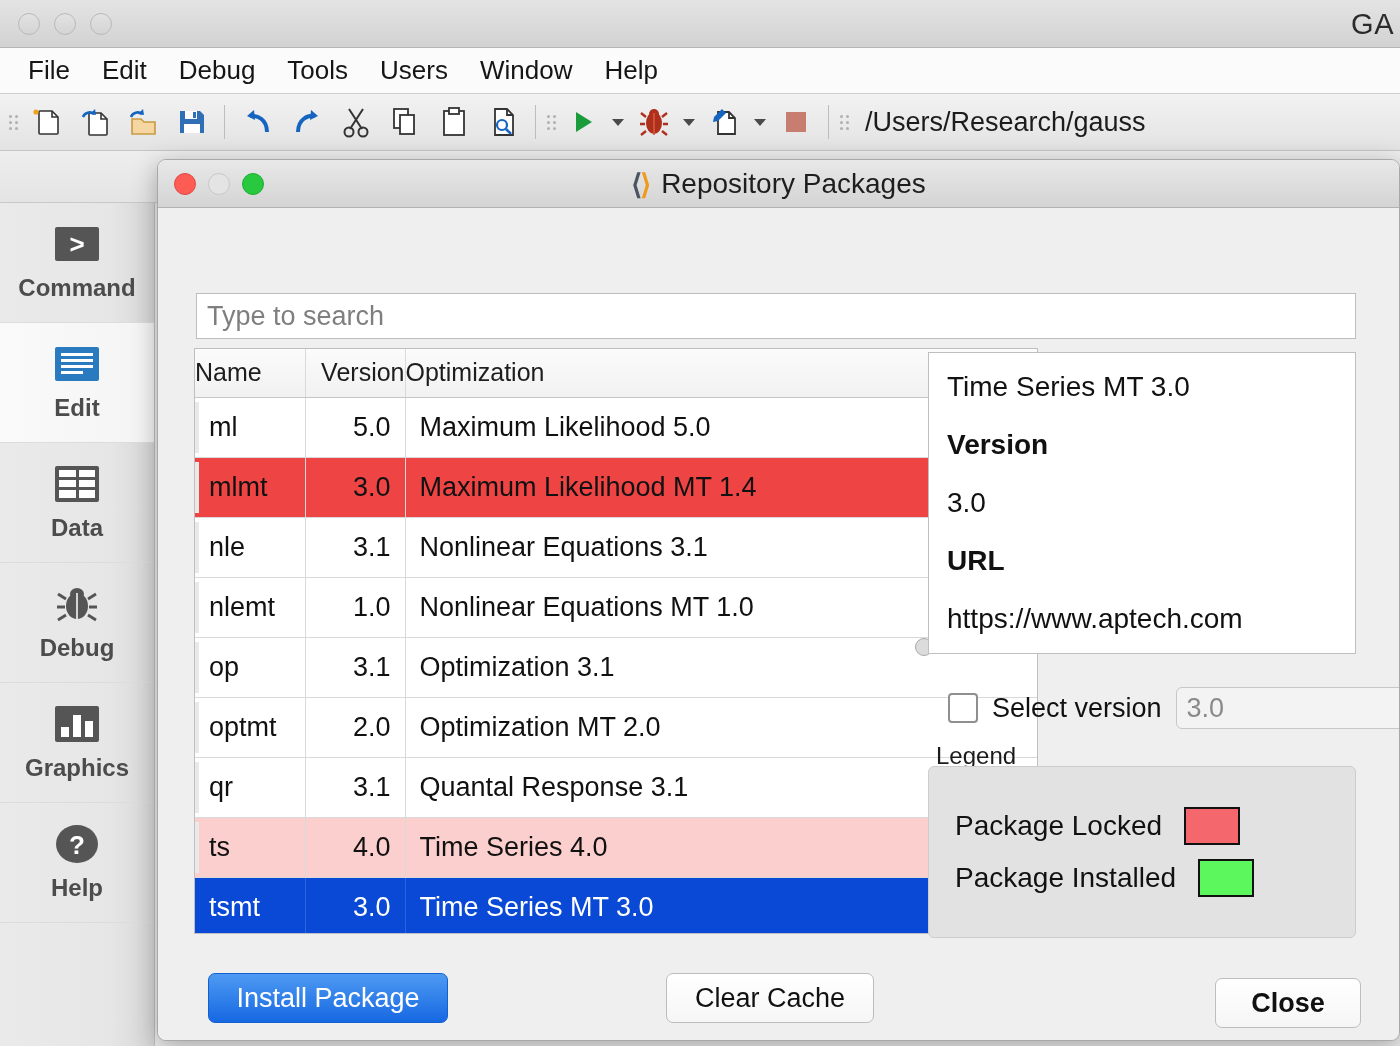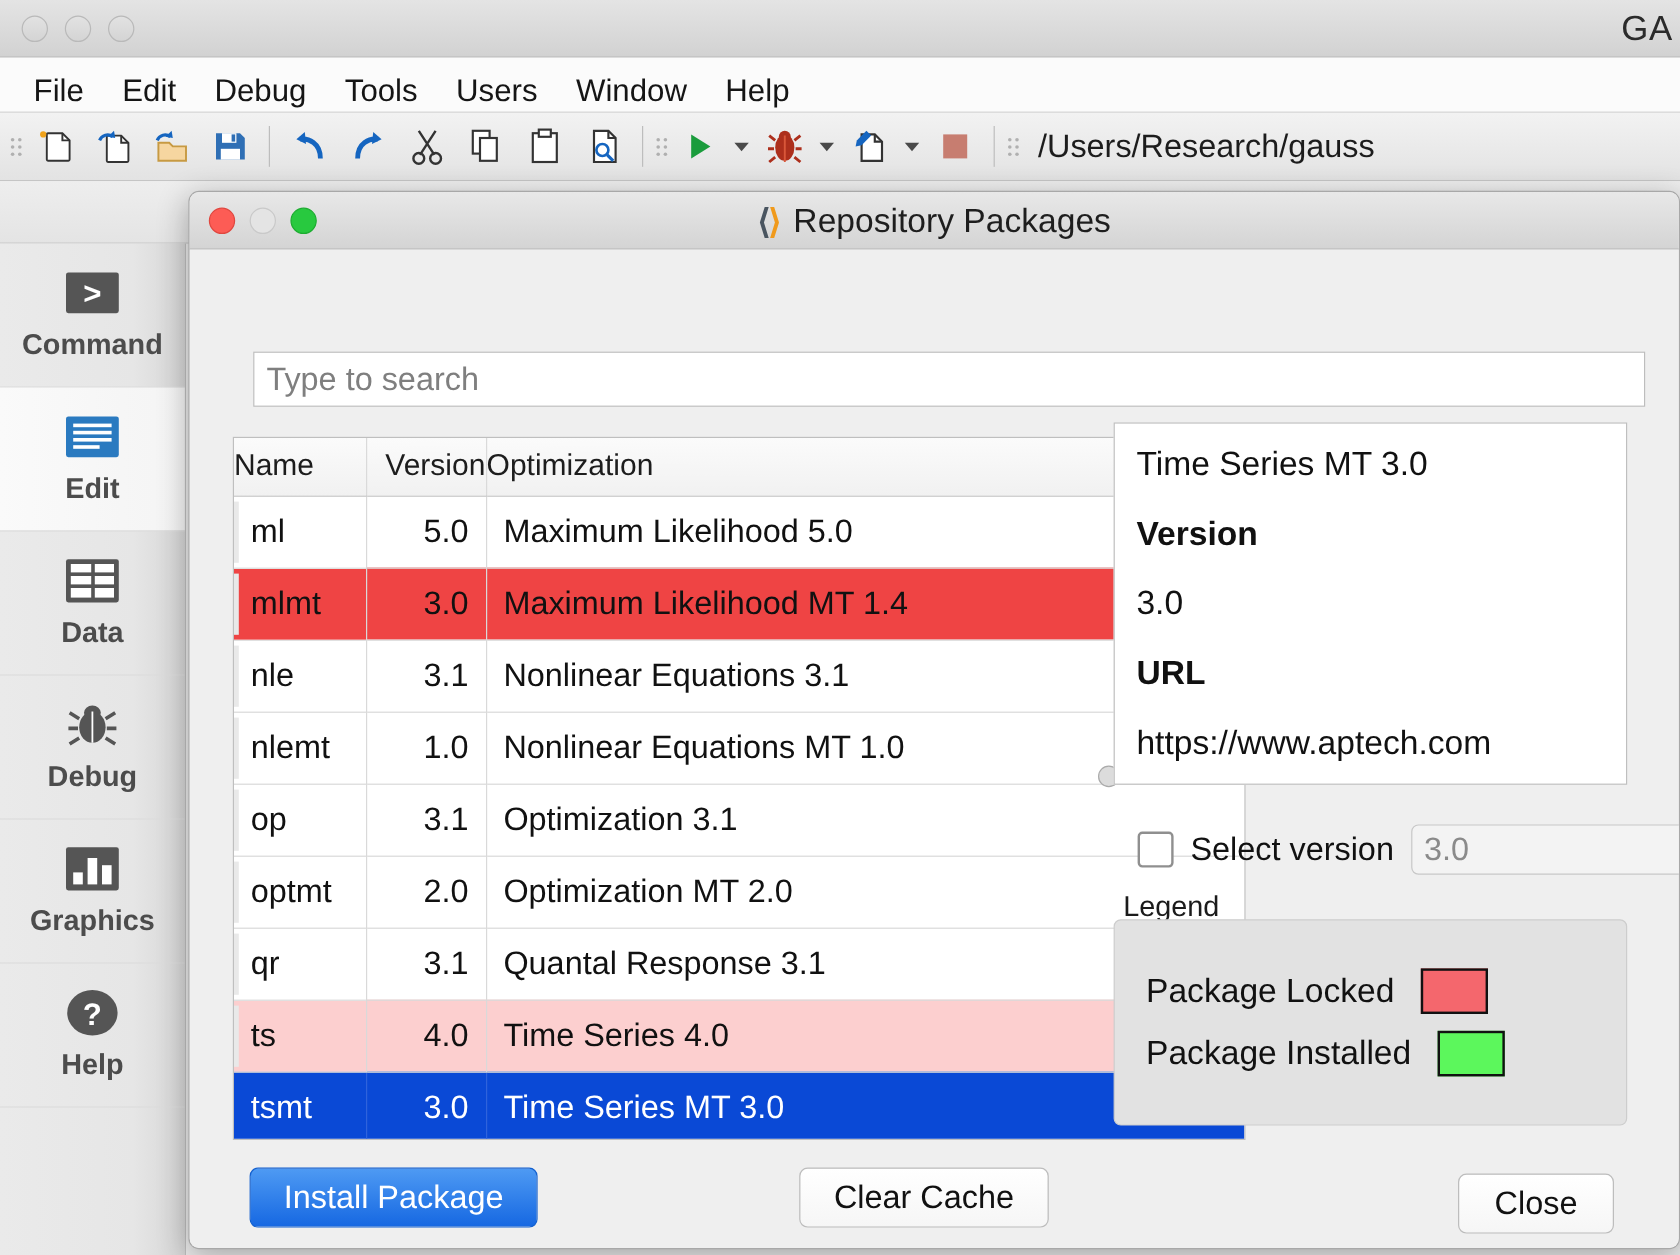--- a/index.html
+++ b/index.html
@@ -26,21 +26,21 @@
     border: 1px solid #b9b9b9;
   }
   .main-title {
     position: absolute; right: 6px; top: 8px;
     font-size: 29px; color: #2b2b2b; letter-spacing: .5px;
   }
 
   .menubar {
     position: absolute; left: 0; top: 48px; width: 1400px; height: 46px;
     background: #fbfbfb; border-bottom: 1px solid #cfcfcf;
-    display: flex; align-items: flex-end; padding-left: 14px; gap: 4px;
+    display: flex; align-items: center; padding-left: 14px; gap: 4px;
   }
   .menu-item {
     font-size: 26px; color: #151515; padding: 2px 14px; border-radius: 3px;
   }
 
   .toolbar {
     position: absolute; left: 0; top: 94px; width: 1400px; height: 57px;
     background: linear-gradient(180deg,#f2f2f2 0%,#e3e3e3 100%);
     border-bottom: 1px solid #c5c5c5;
     display: flex; align-items: center; padding-left: 6px;
@@ -129,26 +129,26 @@
   .dlg-icon .l { color: #4a5560; }
   .dlg-icon .r { color: #f09a1c; }
   .dlg-title-text { font-size: 28px; color: #1e1e1e; }
 
   .dlg-body { position: relative; height: 834px; background: #efefef; padding: 0; }
 
   .search-box {
     position: absolute; left: 38px; top: 85px; width: 1160px; height: 46px;
     background: #fff; border: 1px solid #bdbdbd;
     display: flex; align-items: center; padding: 0 10px;
-    font-size: 27px; color: #7f7f7f; margin-left: 15px;
+    font-size: 27px; color: #7f7f7f;
   }
 
   
   .tbl-wrap {
-    position: absolute; left: 36px; top: 156px; width: 844px; height: 586px;
+    position: absolute; left: 36px; top: 140px; width: 844px; height: 586px;
     background: #fff; border: 1px solid #bfbfbf; overflow: hidden;
   }
   table.pkg { width: 100%; border-collapse: collapse; table-layout: fixed; }
   table.pkg th {
     background: linear-gradient(180deg,#fbfbfb,#f1f1f1);
     font-weight: normal; font-size: 25px; color: #1d1d1d;
     height: 48px; border-bottom: 1px solid #c6c6c6;
     border-right: 1px solid #dadada;
   }
   table.pkg th:last-child { border-right: none; }
@@ -219,21 +219,21 @@
     border: 1px solid #bdbdbd; background: linear-gradient(180deg,#ffffff,#f6f6f6);
     color: #111; padding: 0 22px;
   }
   .btn.primary {
     background: linear-gradient(180deg,#4e9af3,#1668e2);
     border: 1px solid #1360cf; color: #fff;
   }
   .btn-install { position: absolute; left: 50px; top: 765px; width: 240px; }
   .btn-settings { position: absolute; left: 322px; top: 765px; width: 155px; }
   .btn-clear { position: absolute; left: 508px; top: 765px; width: 208px; }
-  .btn-close { position: absolute; left: 1057px; top: 770px; width: 130px; }
+  .btn-close { position: absolute; left: 1057px; top: 770px; width: 146px; font-weight: bold; }
 </style>
 </head>
 <body>
 
 <div id="app">
 
   <div class="main-titlebar">
     <div class="traffic">
       <div class="tl"></div>
       <div class="tl"></div>

